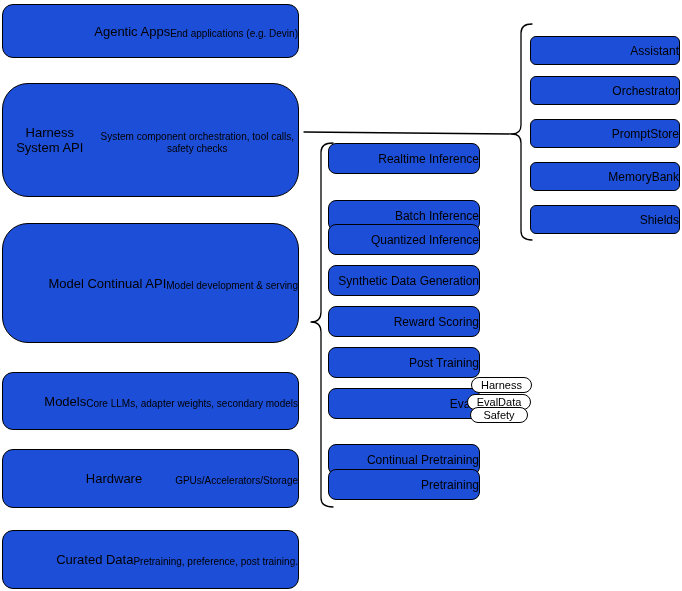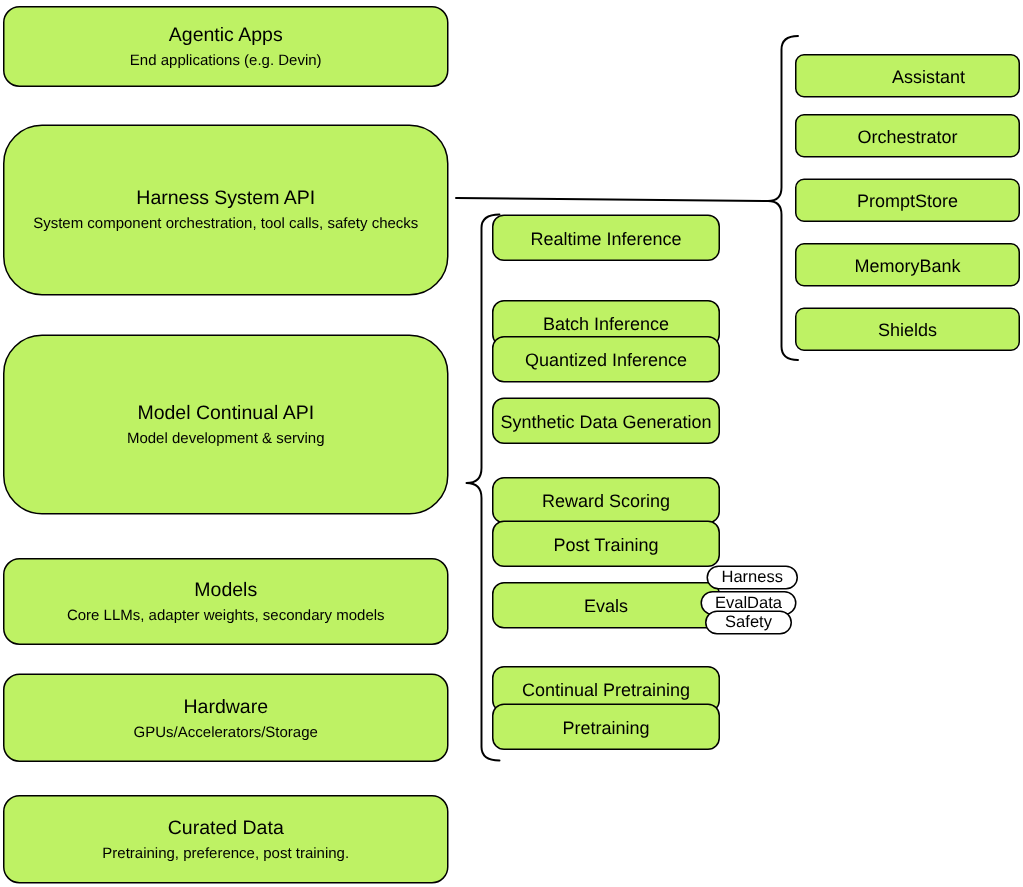--- a/index.html
+++ b/index.html
@@ -6,27 +6,27 @@
   .stage {
     position:relative;
     width:682px; height:591px;
     background:#ffffff;
     font-family:"Liberation Sans", sans-serif;
     color:#000000;
     overflow:hidden;
   }
   .box {
     position:absolute;
-    background:#bef264;
+    background:#1d4ed8;
     border:1px solid #000000;
     box-sizing:border-box;
     display:flex;
-    flex-direction:column;
+    flex-direction:row;
     align-items:center;
-    justify-content:center;
+    justify-content:flex-end;
     text-align:center;
   }
   .layer { left:2px; width:297px; }
   .layer .t { font-size:13px; line-height:15px; }
   .layer .s { font-size:10px; line-height:12px; margin-top:5px; }
   .r10 { border-radius:11px; }
   .r26 { border-radius:26px; }
   .mid {
     left:328px; width:152px; height:31px;
     border-radius:8px; font-size:12px;
@@ -69,21 +69,21 @@
   <div class="box layer r26" style="top:223px;height:120px;">
     <div class="t">Model Continual API</div>
     <div class="s">Model development &amp; serving</div>
   </div>
 
   <div class="box layer r10" style="top:372px;height:58px;">
     <div class="t">Models</div>
     <div class="s">Core LLMs, adapter weights, secondary models</div>
   </div>
 
-  <div class="box layer r10" style="top:449px;height:59px;">
+  <div class="box layer r10" style="top:449px;height:59px;gap:33px;">
     <div class="t">Hardware</div>
     <div class="s">GPUs/Accelerators/Storage</div>
   </div>
 
   <div class="box layer r10" style="top:530px;height:59px;">
     <div class="t">Curated Data</div>
     <div class="s">Pretraining, preference, post training.</div>
   </div>
 
   <div class="box mid" style="top:143px;">
@@ -91,21 +91,21 @@
   </div>
   <div class="box mid" style="top:200px;">
     <span>Batch Inference</span>
   </div>
   <div class="box mid" style="top:224px;">
     <span>Quantized Inference</span>
   </div>
   <div class="box mid" style="top:265px;">
     <span>Synthetic Data Generation</span>
   </div>
-  <div class="box mid" style="top:318px;">
+  <div class="box mid" style="top:306px;">
     <span>Reward Scoring</span>
   </div>
   <div class="box mid" style="top:347px;">
     <span>Post Training</span>
   </div>
   <div class="box mid" style="top:388px;">
     <span>Evals</span>
   </div>
   <div class="box mid" style="top:444px;">
     <span>Continual Pretraining</span>

